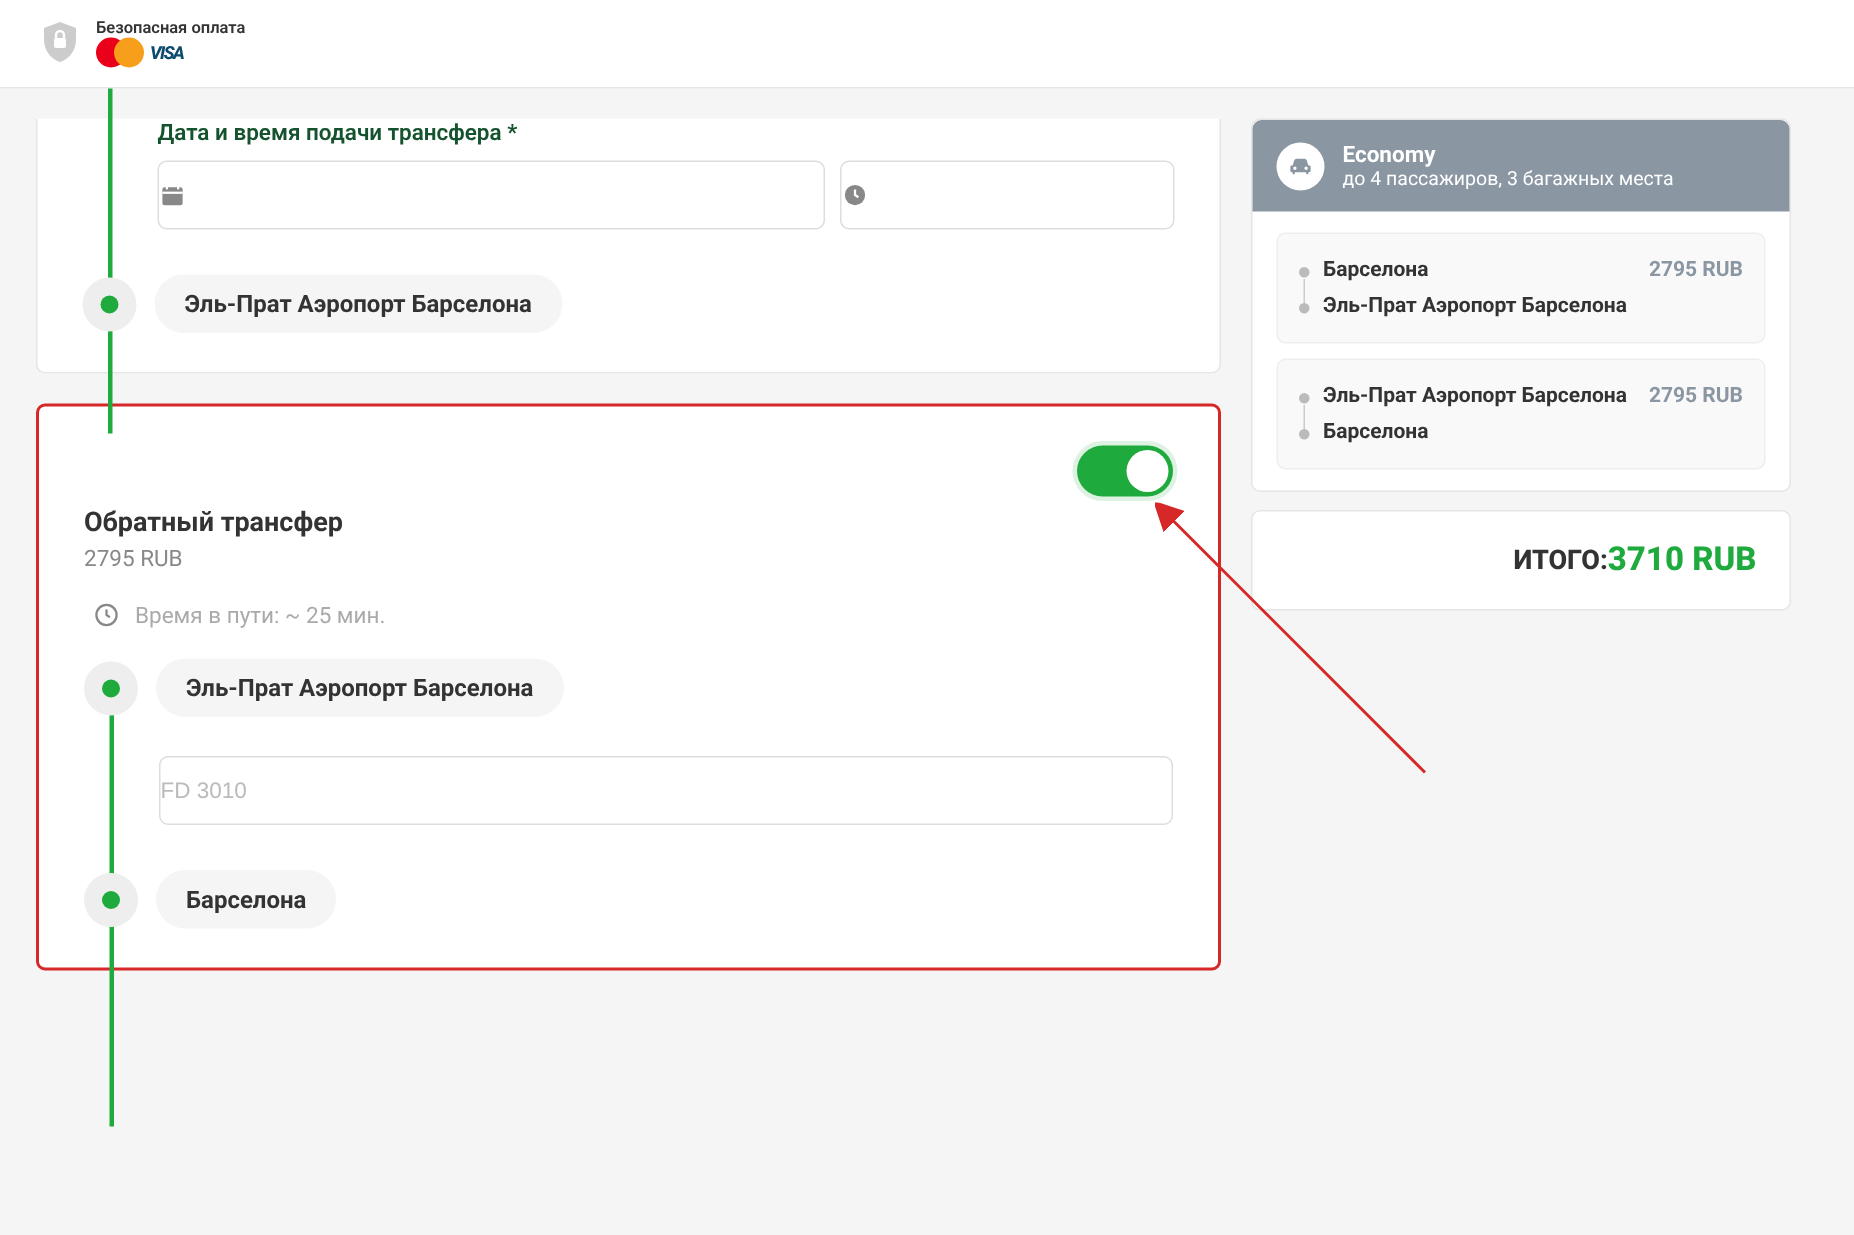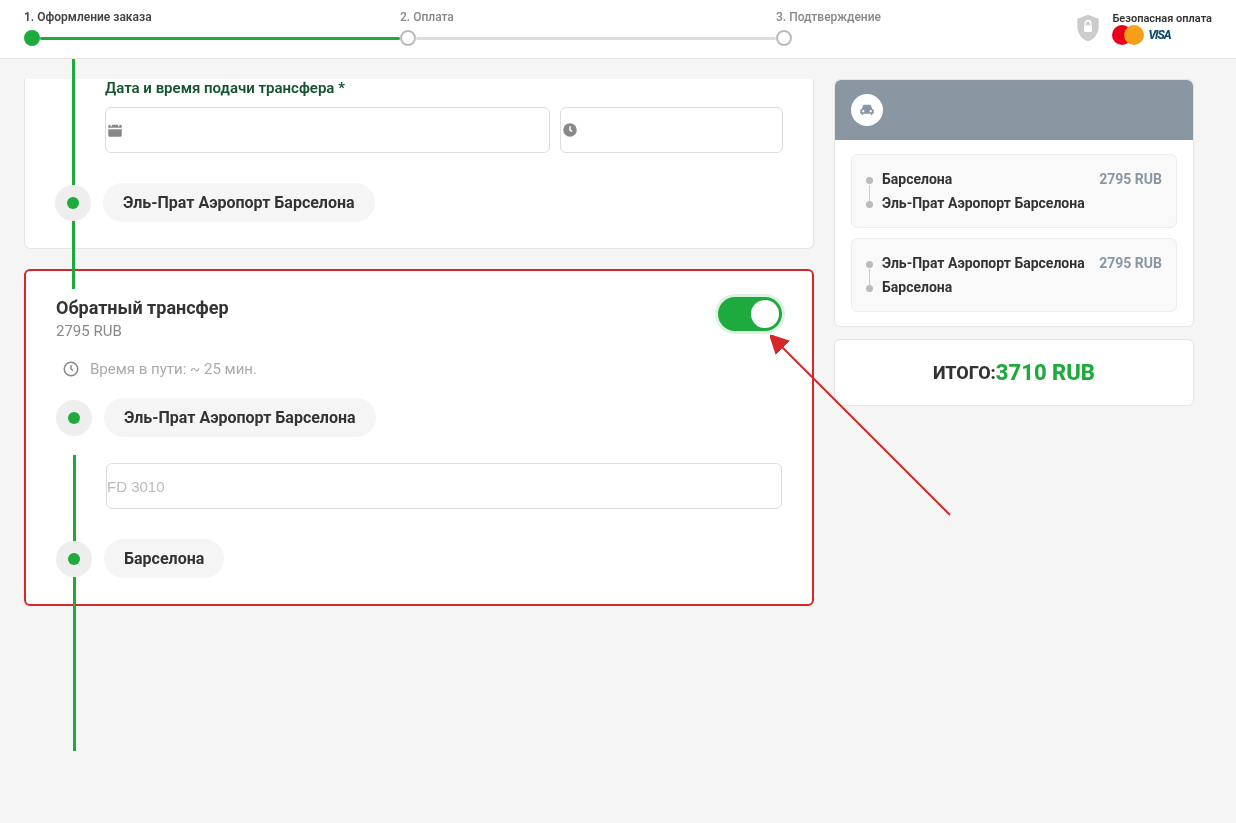--- a/index.html
+++ b/index.html
@@ -47,21 +47,21 @@
 .route-row { display: flex; align-items: center; margin-top: 30px; }
 .route-dot-wrap { width: 36px; height: 36px; border-radius: 50%; background: #eee; display: flex; align-items: center; justify-content: center; margin-right: 12px; position: relative; z-index: 2; }
 .route-dot { width: 12px; height: 12px; border-radius: 50%; background: #1eaa3c; }
 .route-pill { background: #f5f5f5; border-radius: 20px; padding: 10px 20px; font-size: 16px; font-weight: 700; color: #333; }
 
 
 .vline { position: absolute; width: 3px; background: #1eaa3c; left: 47px; z-index: 1; }
 
 
 .return-header { display: flex; justify-content: space-between; align-items: flex-start; margin-bottom: 20px; }
-.return-title { font-size: 18px; font-weight: 700; color: #333; }
+.return-title { font-size: 18px; font-weight: 700; color: #333; margin-top: 41px; }
 .return-price { font-size: 15px; color: #888; margin-top: 4px; }
 .toggle { width: 64px; height: 34px; background: #1eaa3c; border-radius: 20px; position: relative; box-shadow: 0 0 0 3px rgba(30,170,60,0.15); cursor: pointer; }
 .toggle-knob { position: absolute; width: 28px; height: 28px; background: #fff; border-radius: 50%; top: 3px; right: 3px; }
 
 .travel-time { display: flex; align-items: center; gap: 10px; color: #aaa; font-size: 15px; margin-bottom: 20px; margin-left: 6px; }
 
 .section { margin-left: 50px; margin-top: 26px; }
 
 
 .summary-card { background: #fff; border: 1px solid #e5e5e5; border-radius: 6px; margin-bottom: 12px; }
@@ -70,53 +70,31 @@
 .summary-header-text .t { font-weight: 700; font-size: 15px; }
 .summary-header-text .s { font-size: 13px; }
 .summary-body { padding: 14px 16px; }
 .route-mini { background: #f9f9f9; border: 1px solid #eee; border-radius: 6px; padding: 12px 14px; margin-bottom: 10px; position: relative; }
 .route-mini-row { display: flex; justify-content: space-between; align-items: center; font-size: 14px; padding: 4px 0 4px 16px; position: relative; }
 .route-mini-row .name { font-weight: 700; color: #333; }
 .route-mini-row .price { font-weight: 700; color: #8a97a3; font-size: 14px; }
 .mini-dot { position: absolute; left: 0; top: 10px; width: 7px; height: 7px; border-radius: 50%; background: #bbb; }
 .mini-line { position: absolute; left: 3px; top: 18px; width: 1px; height: 18px; background: #ccc; }
 
-.total-card { background: #fff; border: 1px solid #e5e5e5; border-radius: 6px; padding: 20px 22px; display: flex; justify-content: center; align-items: center; }
+.total-card { background: #fff; border: 1px solid #e5e5e5; border-radius: 6px; padding: 20px 22px; display: flex; justify-content: flex-end; align-items: center; }
 .total-label { font-size: 18px; font-weight: 800; color: #333; }
 .total-value { font-size: 22px; font-weight: 800; color: #1eaa3c; }
 
 
 .arrow-svg { position: absolute; pointer-events: none; z-index: 10; }
 </style>
 </head>
 <body>
 
 <div class="header">
-  <div class="steps">
-    <div class="step active">
-      <div class="step-label">1. Оформление заказа</div>
-      <div class="step-bar">
-          <div class="step-dot"></div>
-          <div class="step-line"></div>
-        </div>
-    </div>
-    <div class="step">
-      <div class="step-label">2. Оплата</div>
-      <div class="step-bar">
-          <div class="step-dot"></div>
-          <div class="step-line"></div>
-        </div>
-    </div>
-    <div class="step">
-      <div class="step-label">3. Подтверждение</div>
-      <div class="step-bar">
-          <div class="step-dot"></div>
-        </div>
-    </div>
-  </div>
   <div class="secure">
     <svg class="shield" viewBox="0 0 24 24" fill="currentColor">
         <path d="M12 2L4 5v6c0 5 3.4 9.7 8 11 4.6-1.3 8-6 8-11V5l-8-3z"></path>
         <rect x="9" y="10" width="6" height="5" rx="1" fill="#fff"></rect>
         <path d="M10 10V8.5a2 2 0 014 0V10" stroke="#fff" stroke-width="1.2" fill="none"></path>
       </svg>
     <div>
       <div class="secure-text">Безопасная оплата</div>
       <div class="cards">
         <div class="mc">
@@ -206,20 +184,24 @@
   </div>
 
   <div class="right">
     <div class="summary-card">
       <div class="summary-header">
         <div class="car-icon">
           <svg width="18" height="18" viewBox="0 0 24 24" fill="currentColor">
               <path d="M5 11l1.5-4.5A2 2 0 018.4 5h7.2a2 2 0 011.9 1.5L19 11h1a1 1 0 011 1v4a1 1 0 01-1 1h-1v1a1 1 0 01-2 0v-1H7v1a1 1 0 01-2 0v-1H4a1 1 0 01-1-1v-4a1 1 0 011-1h1zm2 4a1.5 1.5 0 100-3 1.5 1.5 0 000 3zm10 0a1.5 1.5 0 100-3 1.5 1.5 0 000 3z"></path>
             </svg>
         </div>
+        <div class="summary-header-text">
+          <div class="t">Economy</div>
+          <div class="s">до 4 пассажиров, 3 багажных места</div>
+        </div>
       </div>
       <div class="summary-body">
         <div class="route-mini">
           <div class="route-mini-row">
             <div class="mini-dot"></div>
               <div class="mini-line"></div>
             <span class="name">Барселона</span>
             <span class="price">2795 RUB</span>
           </div>
           <div class="route-mini-row">

